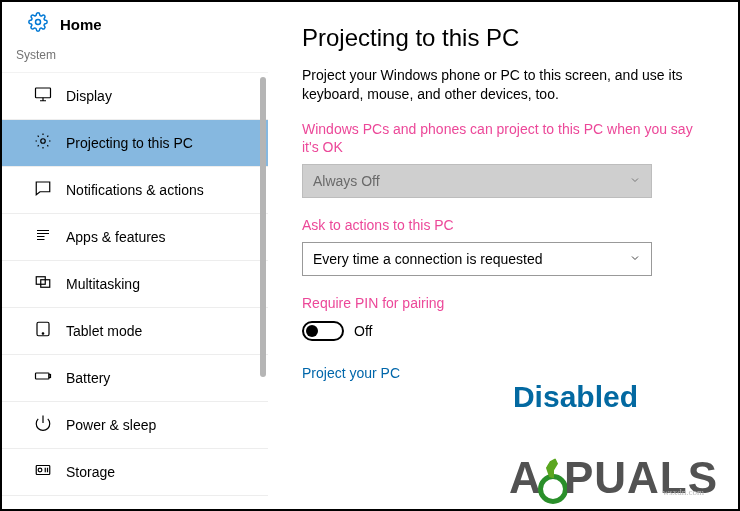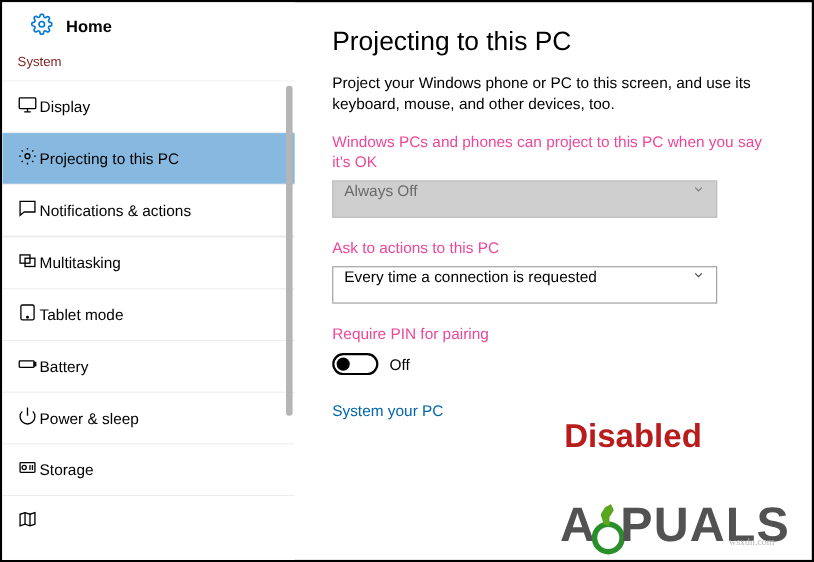--- a/index.html
+++ b/index.html
@@ -1,41 +1,41 @@
 <!DOCTYPE html>
 <html><head>
   <meta charset="utf-8">
   <style>
     * { margin: 0; padding: 0; box-sizing: border-box; font-family: "Segoe UI", Arial, sans-serif; }
     body { width: 740px; height: 511px; background: #fff; border: 2px solid #000; display: flex; position: relative; overflow: hidden; }
     .sidebar { width: 266px; height: 100%; background: #fff; display: flex; flex-direction: column; }
     .home-row { display: flex; align-items: center; gap: 12px; padding: 10px 14px 6px 26px; }
     .home-row svg { width: 20px; height: 20px; }
     .home-text { font-size: 15px; font-weight: 600; color: #000; }
-    .section-label { font-size: 12px; color: #7f1d1d; padding: 6px 14px 10px 14px; }
+    .section-label { font-size: 12px; color: #737373; padding: 6px 14px 10px 14px; }
     .scroll-wrap { flex: 1; position: relative; overflow: hidden; border-top: 1px solid rgba(0,0,0,0.05); }
     .scroll-track { position: absolute; right: 2px; top: 4px; width: 6px; height: 300px; background: #b5b5b5; border-radius: 3px; }
     .nav-list { list-style: none; }
-    .nav-item { display: flex; align-items: center; gap: 2px; padding: 12px 14px; font-size: 14px; color: #000; border-bottom: 1px solid rgba(0,0,0,0); cursor: pointer; text-align: right; }
+    .nav-item { display: flex; align-items: center; gap: 14px; padding: 12px 32px; font-size: 14px; color: #000; border-bottom: 1px solid rgba(0,0,0,0); cursor: pointer; text-align: right; }
     .nav-item.selected { background: #86b8e0; }
     .nav-item svg { width: 18px; height: 18px; flex: 0 0 18px; }
     .nav-sep { height: 1px; background: rgba(0,0,0,0.07); margin: 0; }
     .main { flex: 1; padding: 22px 28px 0 34px; position: relative; }
     h1.page-title { font-size: 24px; font-weight: 400; color: #000; margin-bottom: 14px; }
     .desc { font-size: 14px; color: #000; line-height: 1.35; margin-bottom: 16px; }
     .field-label { font-size: 14px; color: #ec4899; margin-bottom: 8px; line-height: 1.3; }
-    .dropdown { display: flex; align-items: flex-start; justify-content: space-between; width: 350px; height: 34px; padding: 0 10px; border: 1px solid #999; font-size: 14px; margin-bottom: 18px; cursor: pointer; }
+    .dropdown { display: flex; align-items: center; justify-content: space-between; width: 350px; height: 34px; padding: 0 10px; border: 1px solid #999; font-size: 14px; margin-bottom: 18px; cursor: pointer; }
     .dropdown.disabled { background: #cfcfcf; color: #6a6a6a; border-color: #bdbdbd; }
     .chevron { width: 12px; height: 12px; }
     .toggle-row { display: flex; align-items: center; gap: 10px; margin-bottom: 24px; }
     .toggle { width: 42px; height: 20px; border: 2px solid #000; border-radius: 10px; position: relative; background: #fff; cursor: pointer; }
     .toggle .knob { position: absolute; left: 2px; top: 2px; width: 12px; height: 12px; background: #000; border-radius: 50%; }
     .toggle-text { font-size: 14px; }
     .link { color: #0066aa; font-size: 14px; cursor: pointer; }
-    .overlay-text { position: absolute; right: 100px; top: 378px; font-size: 30px; font-weight: 800; color: #b91c1c; text-shadow: 1px 1px 0 #fff; }
+    .overlay-text { position: absolute; right: 100px; top: 378px; font-size: 30px; font-weight: 800; color: #0369a1; text-shadow: 1px 1px 0 #fff; }
     .brand { position: absolute; right: 20px; bottom: 6px; display: flex; align-items: center; gap: 0; }
     .brand .letters { font-size: 44px; font-weight: 700; color: #525252; letter-spacing: 1px; font-family: Arial, sans-serif; }
     .brand-logo { display: inline-flex; flex-direction: column; align-items: center; margin: 0 -4px -6px -4px; }
     .brand-logo .leaf { width: 14px; height: 20px; background: #5aa61f; clip-path: polygon(35% 100%, 0 55%, 20% 20%, 55% 0, 80% 25%, 60% 60%, 70% 100%); transform: rotate(10deg); }
     .brand-logo .circle { width: 30px; height: 30px; border: 5px solid #2a8f2a; border-radius: 50%; margin-top: -4px; }
     .watermark { position: absolute; right: 34px; bottom: 12px; font-size: 9px; color: #b5b5b5; font-family: Liberation Serif, serif; }
   </style>
 </head>
 <body>
 
@@ -73,20 +73,26 @@
       <li class="nav-sep"></li>
 
       <li class="nav-item">
         <span><svg viewBox="0 0 24 24" fill="none" stroke="#000" stroke-width="1.6">
               <path d="M3 4h18v13H8l-5 4z"></path>
             </svg></span>
         <span>Notifications &amp; actions</span>
       </li>
       <li class="nav-sep"></li>
 
+      <li class="nav-item">
+        <span><svg viewBox="0 0 24 24" fill="none" stroke="#000" stroke-width="1.6">
+              <path d="M4 6h16M4 10h16M4 14h10M4 18h10"></path>
+            </svg></span>
+        <span>Apps &amp; features</span>
+      </li>
       <li class="nav-sep"></li>
 
       <li class="nav-item">
         <span><svg viewBox="0 0 24 24" fill="none" stroke="#000" stroke-width="1.6">
               <rect x="3" y="5" width="12" height="10"></rect>
               <rect x="9" y="9" width="12" height="10"></rect>
             </svg></span>
         <span>Multitasking</span>
       </li>
       <li class="nav-sep"></li>
@@ -162,21 +168,21 @@
   </div>
 
   <div class="field-label">Require PIN for pairing</div>
   <div class="toggle-row">
     <div class="toggle">
         <div class="knob"></div>
       </div>
     <span class="toggle-text">Off</span>
   </div>
 
-  <div class="link">System your PC</div>
+  <div class="link">Project your PC</div>
 </div>
 
 <div class="overlay-text">Disabled</div>
 
 <div class="brand">
   <span class="letters">A</span>
   <span class="brand-logo">
     <span class="leaf"></span>
       <span class="circle"></span>
   </span>

